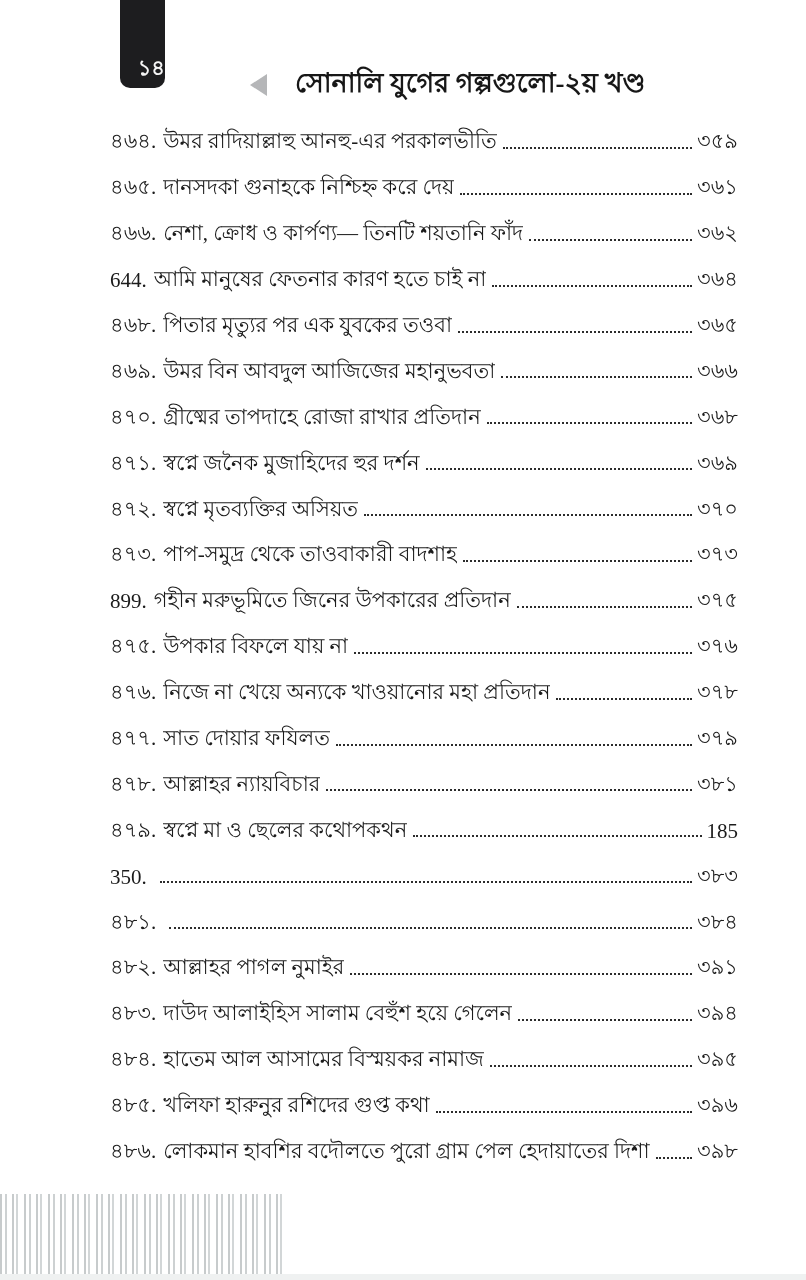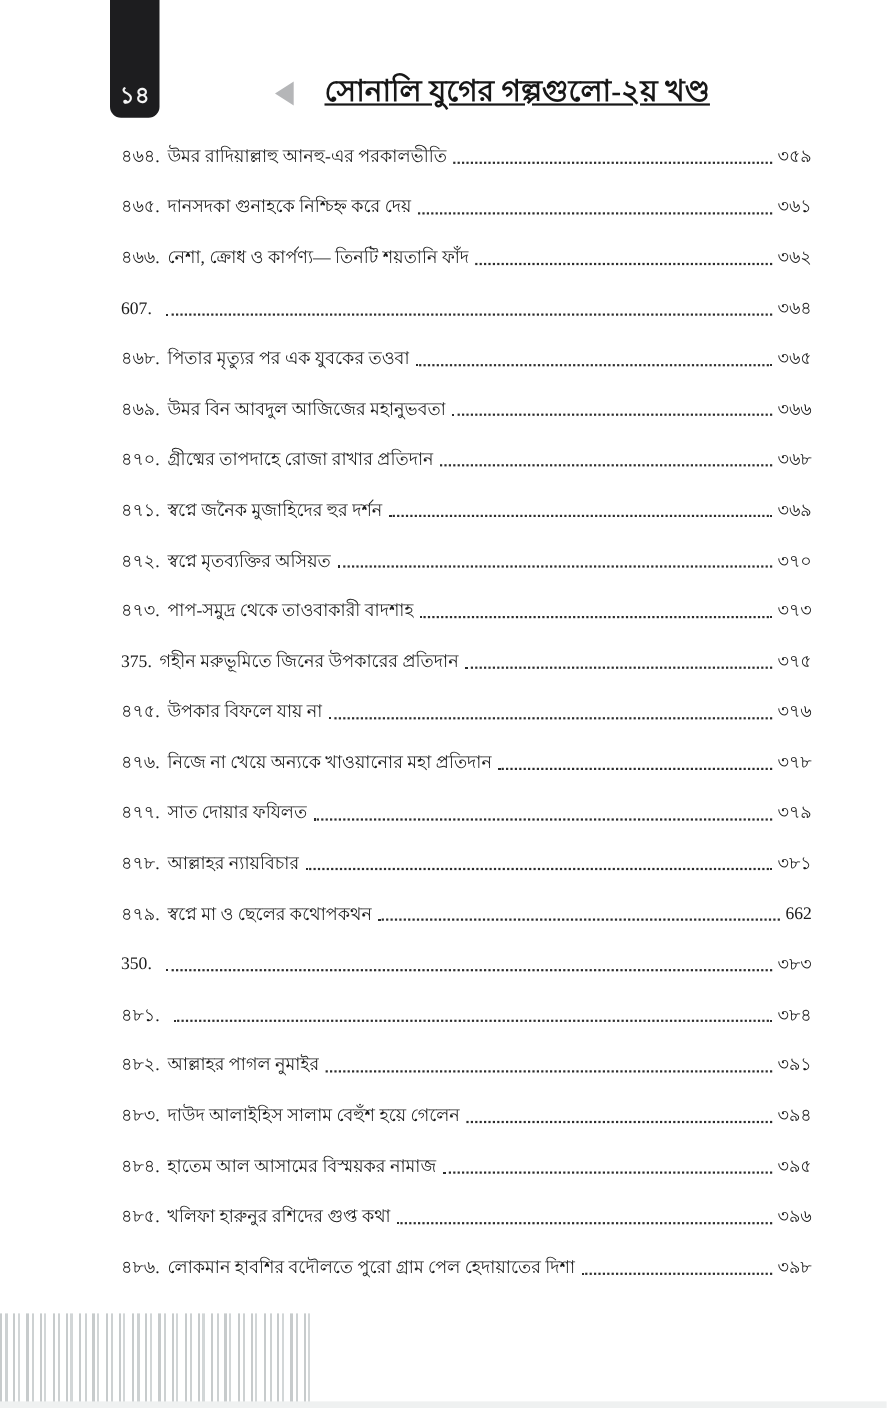--- a/index.html
+++ b/index.html
@@ -8,25 +8,25 @@
     background:#ffffff;
     font-family:"Liberation Serif","DejaVu Serif",serif;
     color:#1b1b1b;
     overflow:hidden;
     position:relative;
   }
   .page{position:absolute;inset:0;background:#ffffff;}
 
   
   .page-tab{
-    position:absolute;left:100px;top:0;
-    width:45px;height:107px;
+    position:absolute;left:120px;top:0;
+    width:45px;height:88px;
     background:#1d1d1f;
     border-radius:0 0 10px 10px;
-    display:flex;align-items:flex-end;justify-content:center;
+    display:flex;align-items:flex-end;justify-content:flex-end;
   }
   .page-tab span{
     color:#f5f5f5;
     font-size:21px;
     line-height:1;
     padding-bottom:9px;
     font-weight:bold;
   }
 
   
@@ -42,33 +42,32 @@
     margin-right:28px;
     flex:0 0 auto;
   }
   .header h1{
     margin:0;
     font-size:27px;
     font-weight:bold;
     color:#171717;
     letter-spacing:0;
     white-space:nowrap;
-    text-decoration:underline;
   }
 
   
   .toc{
     position:absolute;
     top:120px;left:110px;right:68px;
   }
   .row{
     height:45.9px;
     display:flex;
     align-items:center;
-    font-size:16px;
+    font-size:21px;
     color:#1b1b1b;
     white-space:nowrap;
   }
   .row .no{flex:0 0 auto;margin-right:7px;}
   .row .t{flex:0 1 auto;overflow:hidden;}
   .row .leader{
     flex:1 1 10px;
     min-width:14px;
     border-bottom:2.6px dotted #2c2c2c;
     margin:0 5px 0 6px;
@@ -119,21 +118,22 @@
         <span class="leader"></span>
         <span class="pg">৩৬১</span>
       </div>
       <div class="row">
         <span class="no">৪৬৬.</span>
         <span class="t">নেশা, ক্রোধ ও কার্পণ্য— তিনটি শয়তানি ফাঁদ</span>
         <span class="leader"></span>
         <span class="pg">৩৬২</span>
       </div>
       <div class="row">
-        <span class="no">607.</span>
+        <span class="no">644.</span>
+        <span class="t">আমি মানুষের ফেতনার কারণ হতে চাই না</span>
         <span class="leader"></span>
         <span class="pg">৩৬৪</span>
       </div>
       <div class="row">
         <span class="no">৪৬৮.</span>
         <span class="t">পিতার মৃত্যুর পর এক যুবকের তওবা</span>
         <span class="leader"></span>
         <span class="pg">৩৬৫</span>
       </div>
       <div class="row">
@@ -160,21 +160,21 @@
         <span class="leader"></span>
         <span class="pg">৩৭০</span>
       </div>
       <div class="row">
         <span class="no">৪৭৩.</span>
         <span class="t">পাপ-সমুদ্র থেকে তাওবাকারী বাদশাহ</span>
         <span class="leader"></span>
         <span class="pg">৩৭৩</span>
       </div>
       <div class="row">
-        <span class="no">375.</span>
+        <span class="no">899.</span>
         <span class="t">গহীন মরুভূমিতে জিনের উপকারের প্রতিদান</span>
         <span class="leader"></span>
         <span class="pg">৩৭৫</span>
       </div>
       <div class="row">
         <span class="no">৪৭৫.</span>
         <span class="t">উপকার বিফলে যায় না</span>
         <span class="leader"></span>
         <span class="pg">৩৭৬</span>
       </div>
@@ -193,21 +193,21 @@
       <div class="row">
         <span class="no">৪৭৮.</span>
         <span class="t">আল্লাহর ন্যায়বিচার</span>
         <span class="leader"></span>
         <span class="pg">৩৮১</span>
       </div>
       <div class="row">
         <span class="no">৪৭৯.</span>
         <span class="t">স্বপ্নে মা ও ছেলের কথোপকথন</span>
         <span class="leader"></span>
-        <span class="pg">662</span>
+        <span class="pg">185</span>
       </div>
       <div class="row">
         <span class="no">350.</span>
         <span class="leader"></span>
         <span class="pg">৩৮৩</span>
       </div>
       <div class="row">
         <span class="no">৪৮১.</span>
         <span class="leader"></span>
         <span class="pg">৩৮৪</span>

